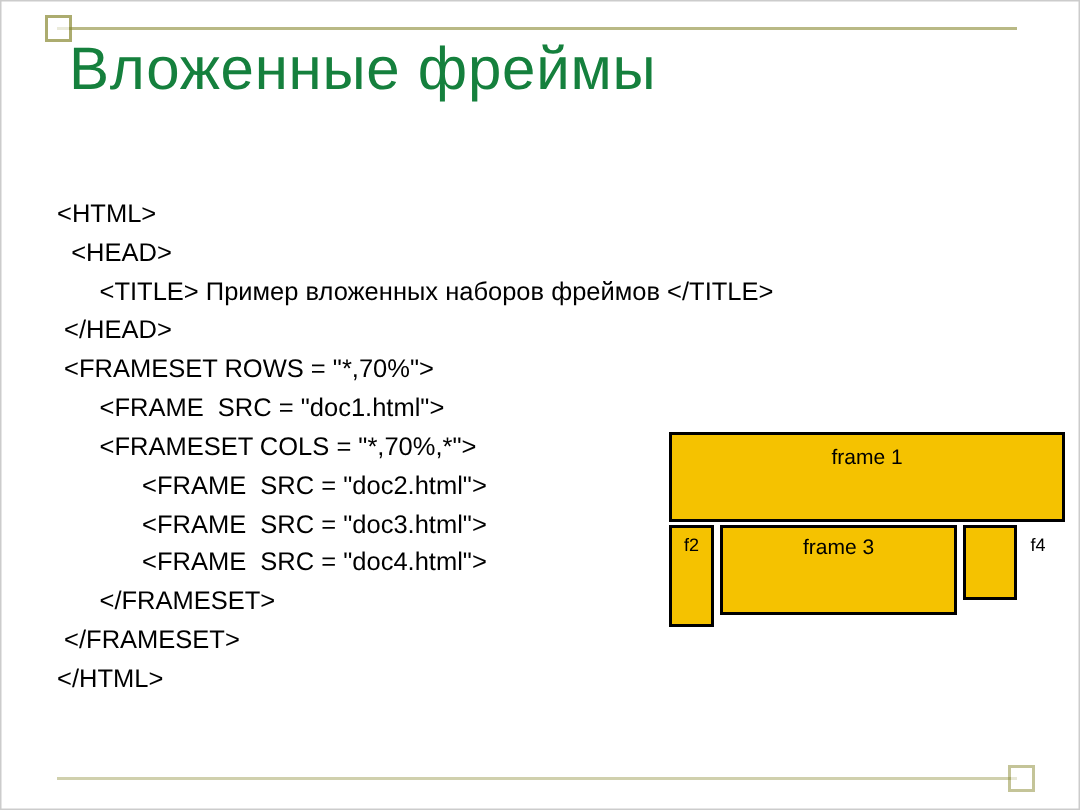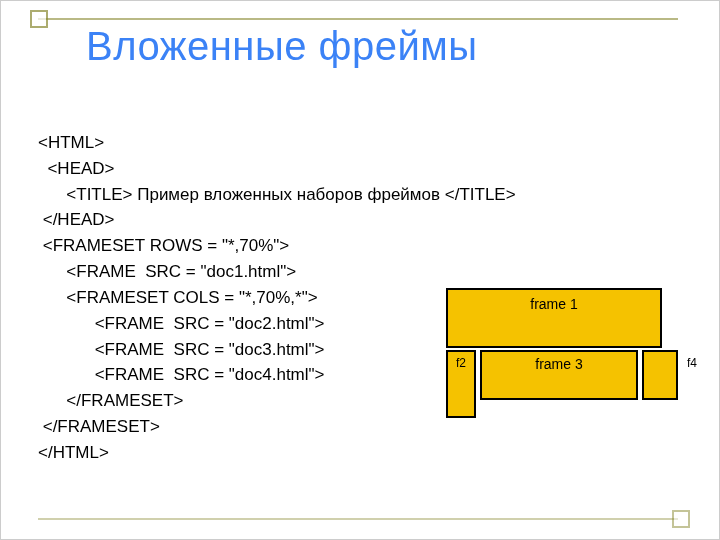--- a/index.html
+++ b/index.html
@@ -36,23 +36,22 @@
     border: 2px solid #8a8a33;
     background: #fff;
     opacity: 0.7;
   }
   .slide-title {
     position: absolute;
     left: 46px;
     top: 24px;
     font-size: 40px;
     font-weight: 400;
-    color: #3b82f6;
+    color: #15803d;
     letter-spacing: 0.5px;
-    margin-left: 40px;
   }
   .code-block {
     position: absolute;
     left: 38px;
     top: 130px;
     font-size: 17px;
     line-height: 1.52;
     font-family: Liberation Sans, sans-serif;
     white-space: pre;
     color: #000;
@@ -62,23 +61,23 @@
     left: 446px;
     top: 288px;
     width: 232px;
     height: 120px;
   }
   .frame-outer {
     position: absolute;
     background: #f5c200;
     border: 2px solid #000;
   }
-  .f1 { left: 0; top: 0; width: 216px; height: 60px; }
+  .f1 { left: 0; top: 0; width: 264px; height: 60px; }
   .f2 { left: 0; top: 62px; width: 30px; height: 68px; }
-  .f3 { left: 34px; top: 62px; width: 158px; height: 50px; }
+  .f3 { left: 34px; top: 62px; width: 158px; height: 60px; }
   .f4 { left: 196px; top: 62px; width: 36px; height: 50px; }
   .flabel {
     position: absolute;
     font-size: 14px;
     color: #000;
     text-align: center;
     width: 100%;
   }
   .f1 .flabel { top: 6px; }
   .f2 .flabel { top: 4px; font-size: 12px; }

